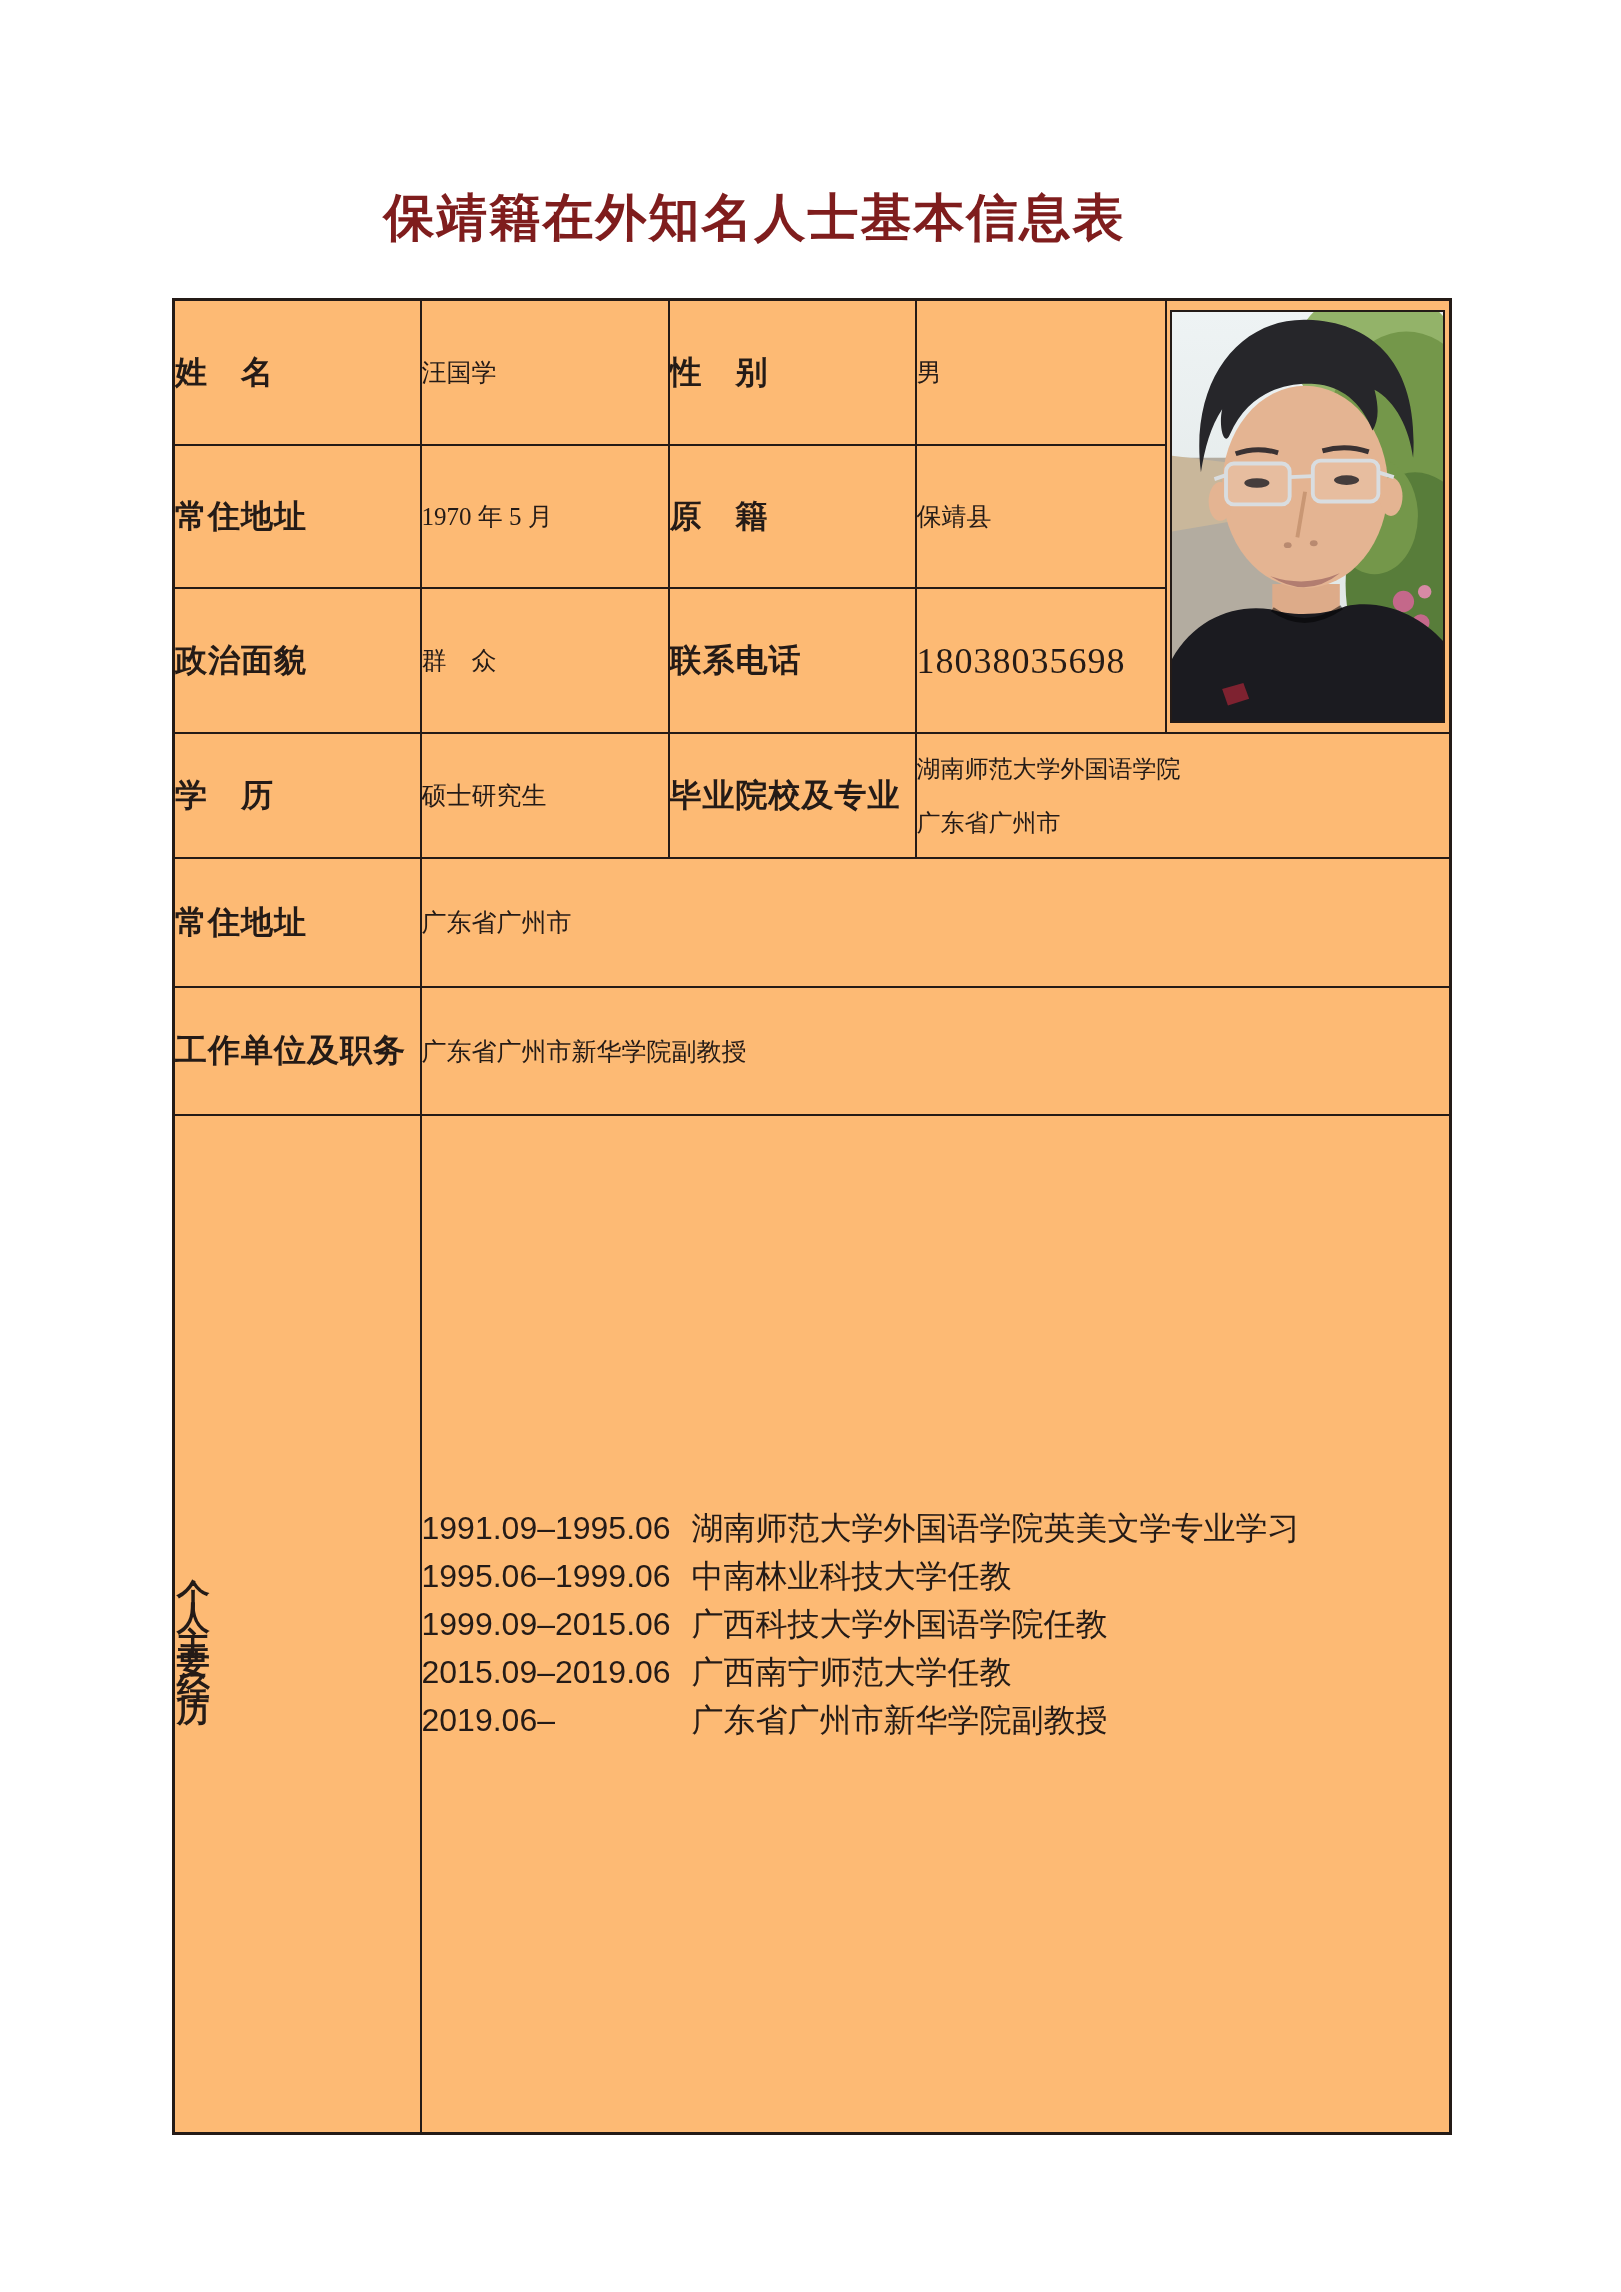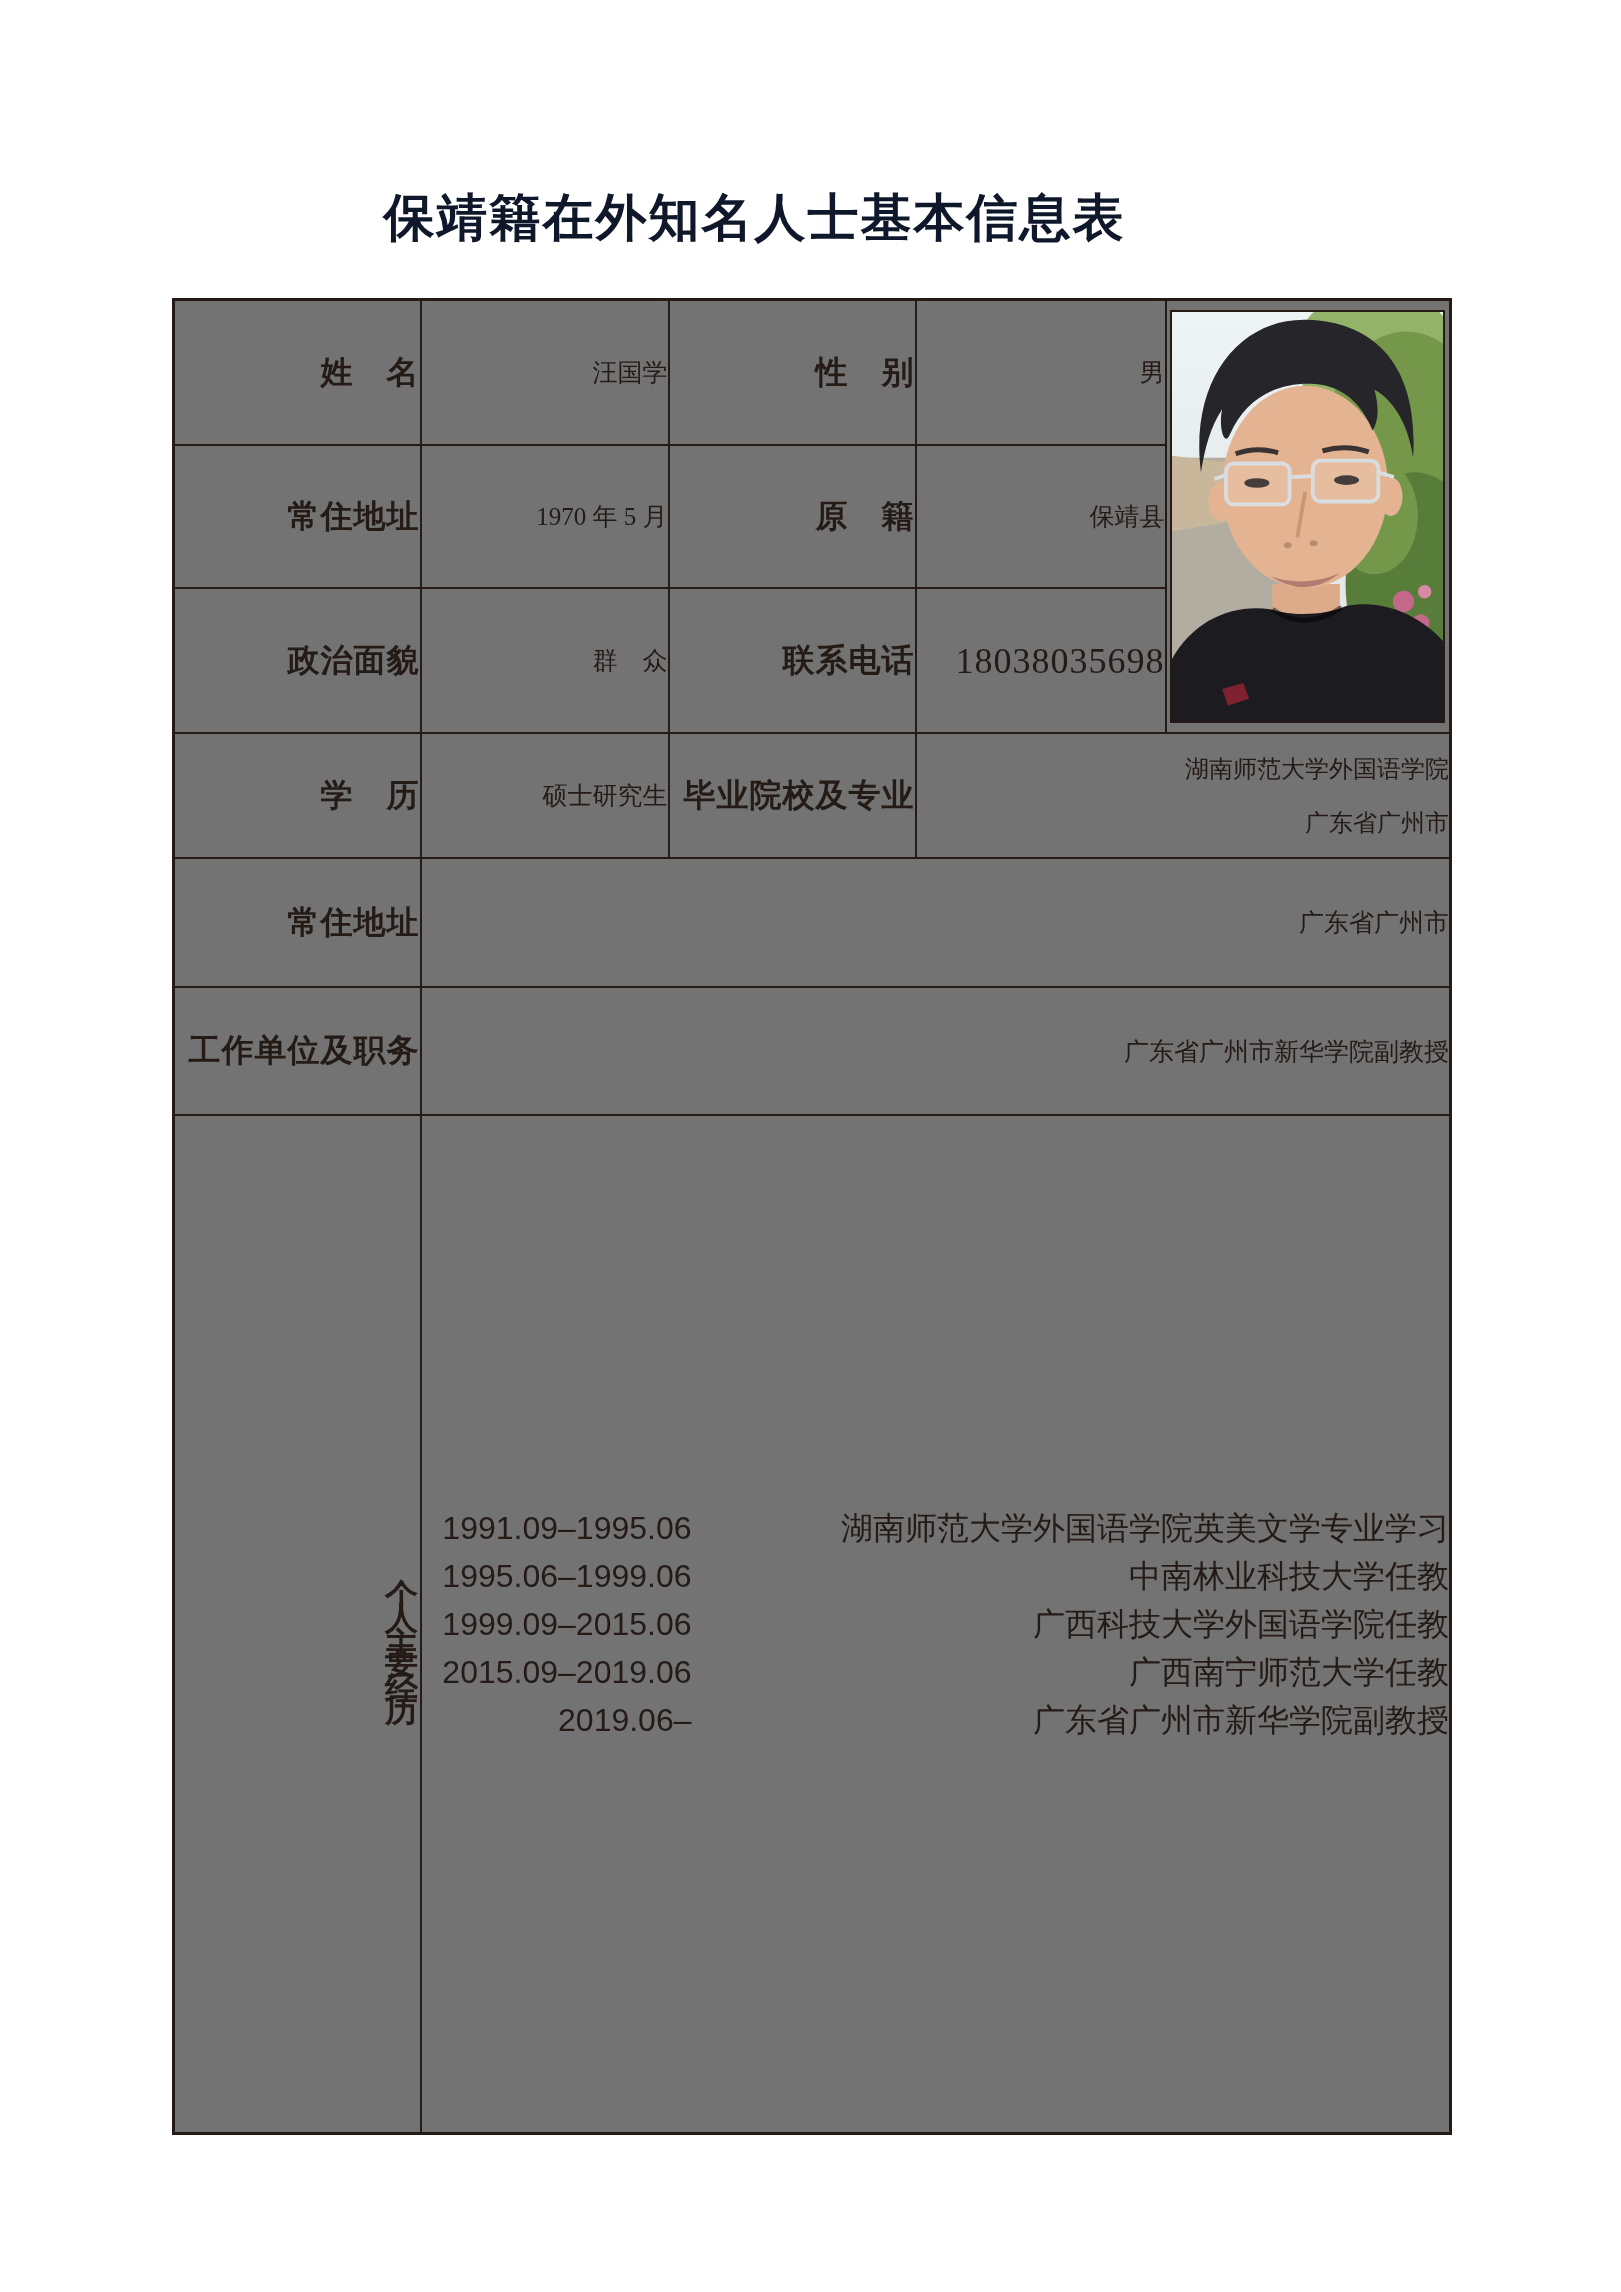--- a/index.html
+++ b/index.html
@@ -11,38 +11,38 @@
     color:#241b17;
   }
   .doc-title {
     position:absolute;
     top:184px; left:0; width:1509px;
     text-align:center;
     font-size:51px;
     font-weight:bold;
     letter-spacing:2px;
     font-family:"Liberation Serif", serif;
-    color:#0f172a;
+    color:#7f1d1d;
     white-space:nowrap;
   }
   table.form-table {
     position:absolute;
     left:172px; top:298px;
     width:1277px;
     border-collapse:collapse;
     table-layout:fixed;
     border:3.9px solid #241b17;
   }
   table.form-table td {
     border:2.9px solid #241b17;
-    text-align:right;
+    text-align:left;
     vertical-align:middle;
     padding:0;
     overflow:hidden;
-    background:#737373;
+    background:#fdba74;
   }
   .lbl {
     font-family:"Liberation Sans", sans-serif;
     font-weight:bold;
     font-size:32px;
     letter-spacing:1px;
     white-space:nowrap;
   }
   .val {
     font-family:"Liberation Serif", serif;

